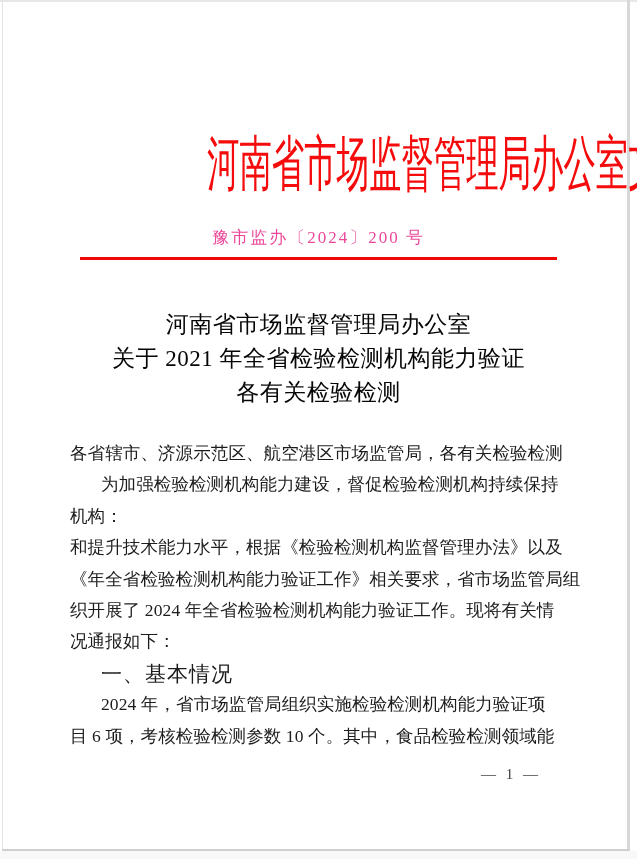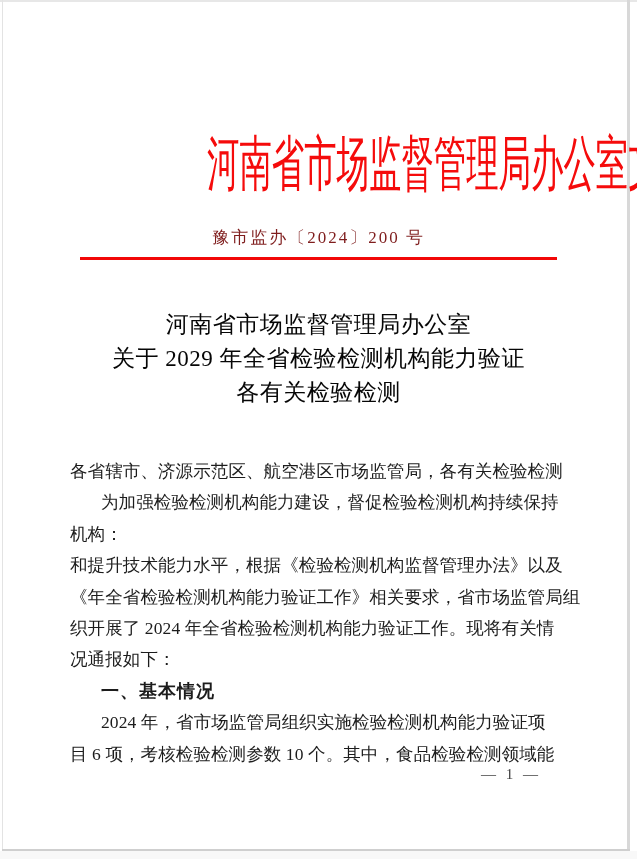--- a/index.html
+++ b/index.html
@@ -25,43 +25,43 @@
     color:var(--accent-red);white-space:nowrap;
   }
   .red-header-inner{
     display:inline-block;font-size:60px;line-height:66px;
     transform:scaleX(0.54);transform-origin:50% 50%;
   }
 
   
   .doc-number{
     position:absolute;top:226px;left:0;width:100%;text-align:center;
-    font-size:17px;letter-spacing:2px;color:#7f1d1d;
+    font-size:17px;letter-spacing:2px;color:#ec4899;
   }
 
   
   .red-rule{position:absolute;top:257px;left:80px;width:477px;height:3px;background:var(--rule-red);}
 
   
   .doc-title{
     position:absolute;top:308px;left:0;width:100%;text-align:center;
     font-size:23px;line-height:34px;color:#060606;letter-spacing:0.5px;
   }
 
   
   .body-block{
-    position:absolute;top:456px;left:70px;width:505px;
+    position:absolute;top:438px;left:70px;width:505px;
     font-size:17.5px;line-height:31.4px;color:var(--ink);letter-spacing:0.1px;
   }
   .body-line{white-space:nowrap;}
   .body-line.indent{padding-left:31px;}
   .body-line.bold{
-    font-weight:700;
+    font-weight:400;
     font-family:"Liberation Sans","DejaVu Sans",sans-serif;
-    letter-spacing:1px;font-size:18px;
+    letter-spacing:1px;font-size:21px;
   }
 
   
   .page-num{
     position:absolute;top:766px;left:481px;
     font-size:15px;letter-spacing:3px;color:#3d3d3d;white-space:nowrap;
   }
 </style>
 </head>
 <body>
@@ -77,21 +77,21 @@
   <div class="red-header">
     <span class="red-header-inner">河南省市场监督管理局办公室文件</span>
   </div>
 
   <div class="doc-number">豫市监办〔2024〕200 号</div>
 
   <div class="red-rule"></div>
 
   <div class="doc-title">
     <div>河南省市场监督管理局办公室</div>
-    <div>关于 2029 年全省检验检测机构能力验证</div>
+    <div>关于 2021 年全省检验检测机构能力验证</div>
     <div>各有关检验检测</div>
   </div>
 
   <div class="body-block">
       <div class="body-line">各省辖市、济源示范区、航空港区市场监管局，各有关检验检测</div>
       <div class="body-line indent">为加强检验检测机构能力建设，督促检验检测机构持续保持</div>
       <div class="body-line">机构：</div>
       <div class="body-line">和提升技术能力水平，根据《检验检测机构监督管理办法》以及</div>
       <div class="body-line">《年全省检验检测机构能力验证工作》相关要求，省市场监管局组</div>
       <div class="body-line">织开展了 2024 年全省检验检测机构能力验证工作。现将有关情</div>

